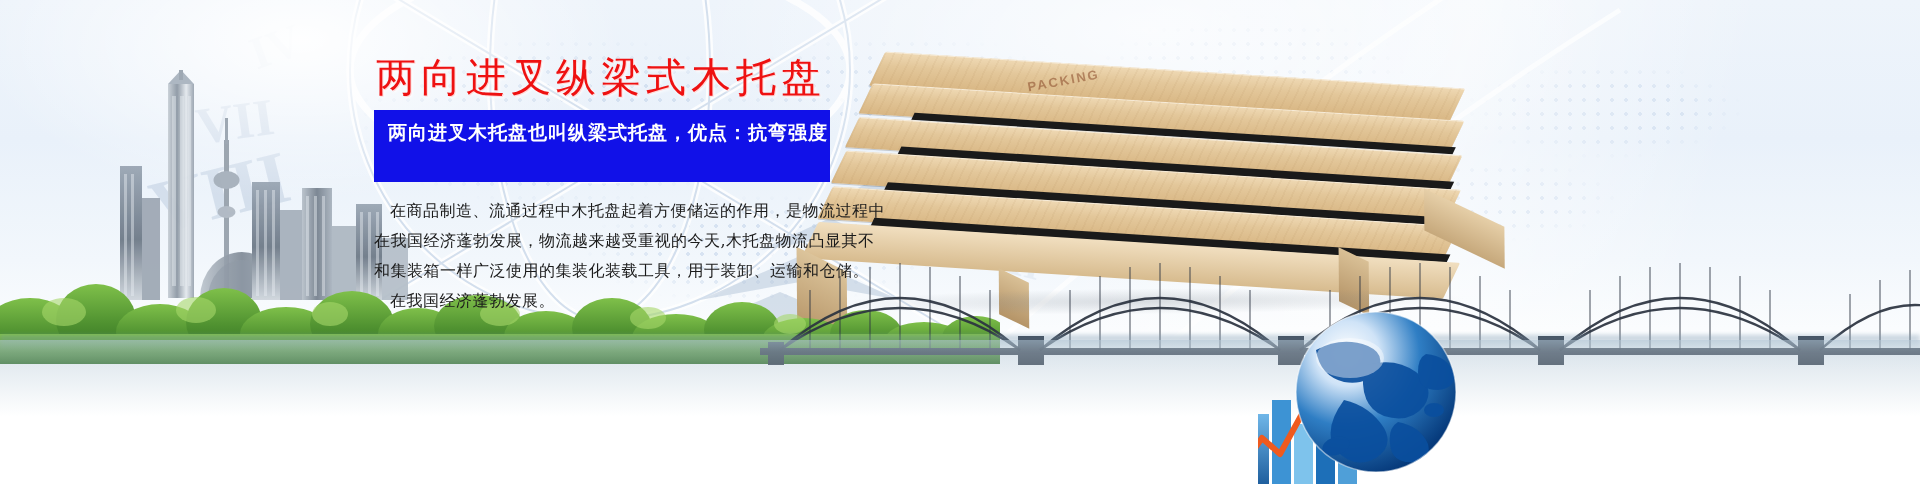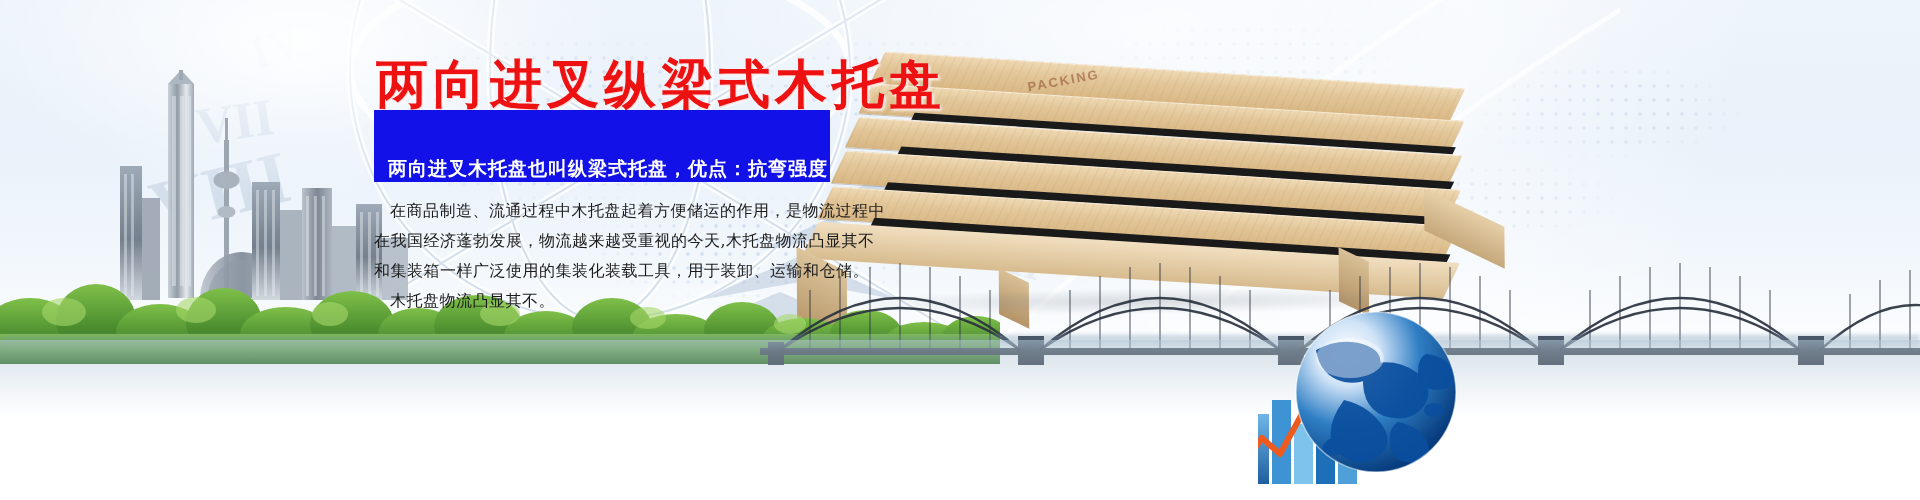--- a/index.html
+++ b/index.html
@@ -101,35 +101,34 @@
     filter:blur(2px);
   }
 
   
   #globe-wrap{position:absolute;left:1258px;top:296px;width:205px;height:200px;}
 
   
   #title{
     position:absolute;left:376px;top:50px;
     font-family:"DejaVu Serif","Liberation Serif",serif;
-    font-weight:bold;font-size:52px;letter-spacing:5px;
+    font-weight:normal;font-size:40px;letter-spacing:5px;
     color:#ee1111;white-space:nowrap;
     text-shadow:1px 1px 0 #ffd9d9, 2px 2px 3px rgba(255,255,255,.9);
   }
   #bluebox{
     position:absolute;left:374px;top:110px;width:456px;height:72px;
     background:#1111e8;
     box-sizing:border-box;
     padding:6px 10px 0 14px;
   }
   #bluebox .bl{
     color:#ffffff;font-weight:bold;font-size:19px;line-height:32px;
     letter-spacing:1px;white-space:nowrap;
     font-family:"DejaVu Sans","Liberation Sans",sans-serif;
-    margin-top:36px;
   }
   #para{
     position:absolute;left:374px;top:196px;width:548px;
     color:#1b1b1b;font-size:16px;line-height:30px;letter-spacing:.5px;
     font-family:"DejaVu Serif","Liberation Serif",serif;
   }
   #para .pl{white-space:nowrap;}
   #para .indent{text-indent:16px;}
 
   
@@ -455,16 +454,16 @@
   <div id="title">两向进叉纵梁式木托盘</div>
 
   <div id="bluebox">
     <div class="bl">两向进叉木托盘也叫纵梁式托盘，优点：抗弯强度</div>
   </div>
 
   <div id="para">
     <div class="pl indent">在商品制造、流通过程中木托盘起着方便储运的作用，是物流过程中</div>
     <div class="pl">在我国经济蓬勃发展，物流越来越受重视的今天,木托盘物流凸显其不</div>
     <div class="pl">和集装箱一样广泛使用的集装化装载工具，用于装卸、运输和仓储。</div>
-    <div class="pl indent">木托盘物流凸显其不。</div>
+    <div class="pl indent">在我国经济蓬勃发展。</div>
   </div>
 
 </div>
 
 </body></html>

